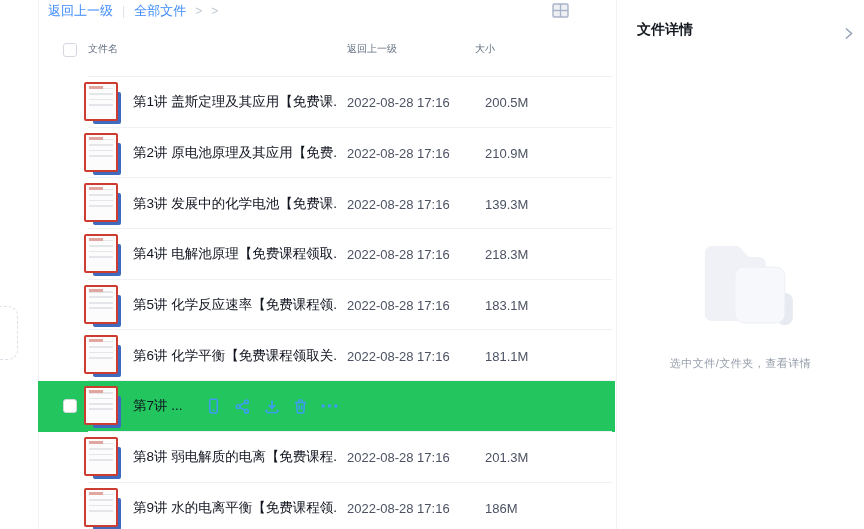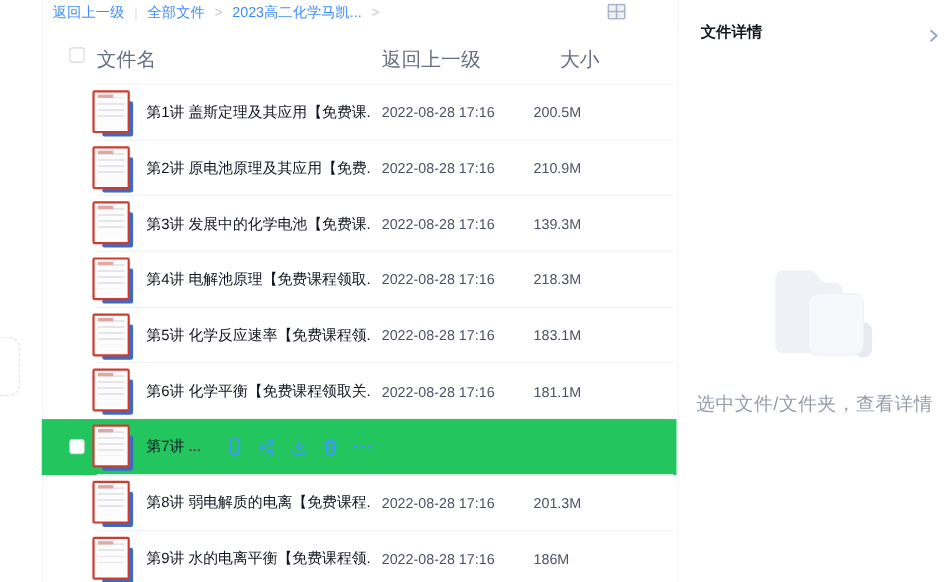--- a/index.html
+++ b/index.html
@@ -28,31 +28,31 @@
   .bc-link{color:#3e8cfa;cursor:pointer;}
   .bc-pipe{color:#dde1e8;font-size:12px;}
   .bc-gt{color:#c2c9d4;font-size:12px;transform:scaleY(1.1);}
   .bc-current{color:#565d6a;}
 
   
   .view-toggle{position:absolute;left:552px;top:3px;width:17px;height:15px;color:#a9b3c7;cursor:pointer;}
   .view-toggle svg{display:block;}
 
   
-  .thead{position:absolute;left:38px;top:38px;width:577px;height:39px;font-size:18px;color:#667082;}
+  .thead{position:absolute;left:38px;top:38px;width:577px;height:39px;font-size:10px;color:#667082;}
   .thead::after{content:"";position:absolute;left:50px;width:524px;bottom:0;height:1px;background:#f0f1f5;}
   .checkbox{
     position:absolute;width:14px;height:14px;background:#fff;
     border:1px solid #d4d9e0;border-radius:3px;box-sizing:border-box;cursor:pointer;
   }
   .thead .checkbox{left:25px;top:5px;}
   .th-label{position:absolute;top:4px;}
   .th-name{left:50px;}
   .th-time{left:309px;}
-  .th-size{left:471px;}
+  .th-size{left:437px;}
 
   
   .rows{position:absolute;left:38px;top:77px;width:577px;}
   .row{position:relative;height:50.7px;cursor:pointer;}
   .row::after{content:"";position:absolute;left:50px;width:524px;bottom:0;height:1px;background:#f0f1f5;}
   .row.hovered{background:#22c55e;}
   .row .checkbox{left:25px;top:18px;visibility:hidden;}
   .row.hovered .checkbox{visibility:visible;}
 
   
@@ -89,36 +89,35 @@
   .act{width:17px;height:17px;cursor:pointer;display:inline-flex;align-items:center;justify-content:center;}
   .act svg{display:block;}
 
   
   .panel{position:absolute;left:617px;top:0;width:247px;height:529px;background:#fff;margin-top:25px;}
   .panel-title{position:absolute;left:20px;top:-4px;font-size:14px;font-weight:bold;color:#14181f;}
   .panel-chevron{position:absolute;right:9px;top:1px;width:13px;height:13px;color:#98a4b8;cursor:pointer;}
   .empty-illustration{position:absolute;left:50%;top:212px;transform:translateX(-43%);}
   .empty-hint{
     position:absolute;left:0;right:0;top:331px;text-align:center;
-    font-size:17px;color:#959daa;letter-spacing:.5px;
+    font-size:11px;color:#959daa;letter-spacing:.5px;
   }
 </style>
 </head>
 <body>
 
 <div class="vline left"></div>
 <div class="vline right"></div>
 <div class="dashed-stub"></div>
 
 <div class="breadcrumb">
   <span class="bc-link">返回上一级</span>
   <span class="bc-pipe">|</span>
   <span class="bc-link">全部文件</span>
   <span class="bc-gt">&gt;</span>
-  <span class="bc-link">2023高二化学马凯...</span>
   <span class="bc-gt">&gt;</span>
 </div>
 
 <div class="view-toggle">
   <svg width="17" height="15" viewBox="0 0 17 15" fill="none" stroke="currentColor" stroke-width="1.4">
     <rect x="1" y="1" width="15" height="13" rx="1.2" fill="#eef0f4"></rect>
     <line x1="8.5" y1="1" x2="8.5" y2="14"></line>
     <line x1="1" y1="7.5" x2="16" y2="7.5"></line>
   </svg>
 </div>

